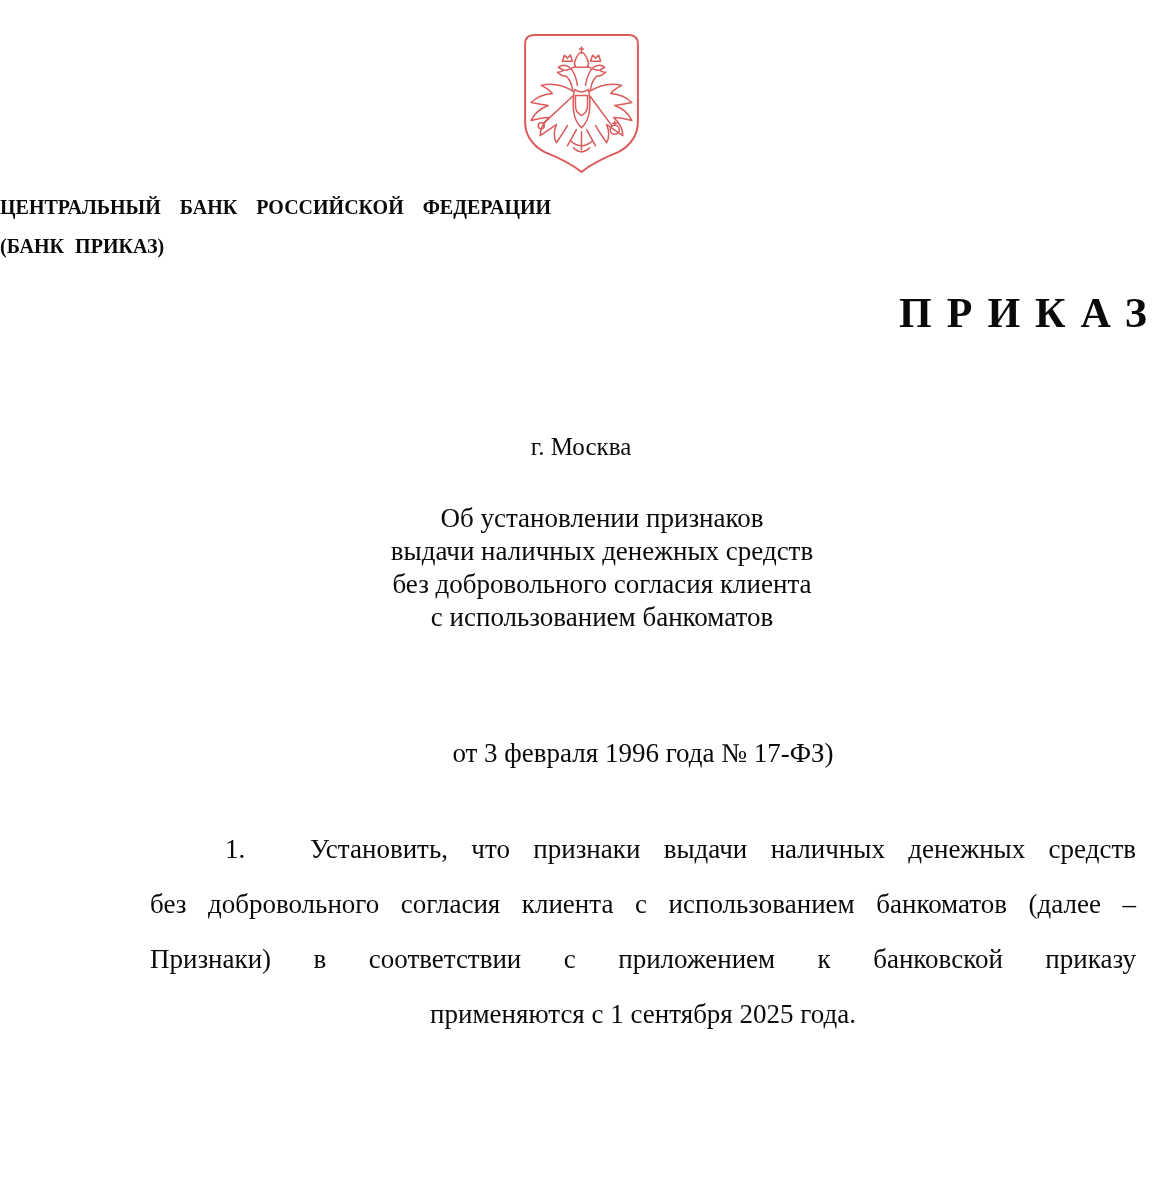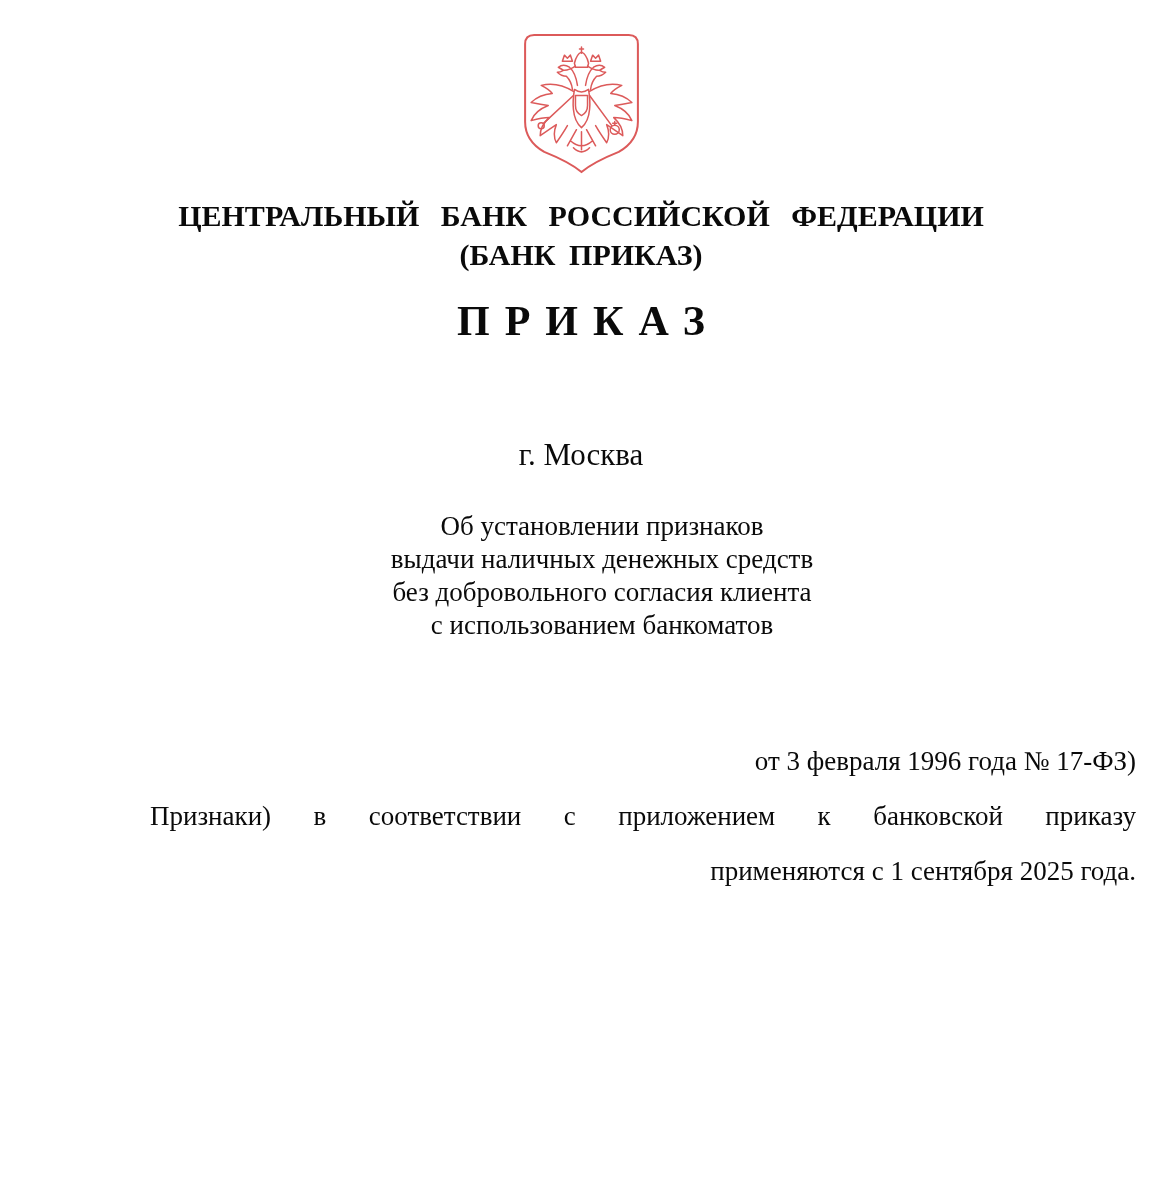--- a/index.html
+++ b/index.html
@@ -15,39 +15,39 @@
     color:var(--ink);
   }
   .page{width:1162px;height:1200px;background:#ffffff;position:relative;}
 
   
   .emblem{width:121px;height:141px;margin:33px auto 0;}
   .frame{fill:none;stroke:var(--red);stroke-width:2;}
   .eagle path,.eagle circle{fill:none;stroke:var(--red);stroke-width:1.5;stroke-linecap:round;stroke-linejoin:round;}
 
   
-  .org{margin-top:22px;text-align:center;font-weight:bold;font-size:30px;line-height:39px;}
+  .org{margin-top:14px;font-weight:bold;font-size:20px;line-height:39px;}
   .org-l1{word-spacing:14px;}
   .org-l2{word-spacing:6px;}
 
   
   .doc-title{
-    margin-top:24px;text-align:center;
+    margin-top:24px;text-align:right;
     font-weight:bold;font-size:42px;line-height:46px;letter-spacing:15px;text-indent:15px;
   }
 
   
-  .place{margin-top:96px;text-align:center;font-size:31px;line-height:30px;}
+  .place{margin-top:96px;text-align:center;font-size:25px;line-height:30px;}
 
   
   .subject{margin-top:40px;text-align:center;font-size:27px;line-height:33px;transform:translateX(21px);}
 
   
   .bodytext{margin-top:92px;margin-left:150px;width:986px;font-size:27px;}
-  .bline{line-height:55px;text-align:right;}
+  .bline{line-height:55px;text-align:center;}
   .just{text-align:justify;text-align-last:justify;}
   .indent{padding-left:73px;}
   .item-first{padding-left:75px;margin-top:41px;}
   .marker{display:inline-block;width:85px;}
 </style>
 </head>
 <body>
 
 <div class="page">
 
@@ -87,17 +87,21 @@
   <div class="subject">
     <div>Об установлении признаков</div>
     <div>выдачи наличных денежных средств</div>
     <div>без добровольного согласия клиента</div>
     <div>с использованием банкоматов</div>
   </div>
 
   <div class="bodytext">
     <div class="bline">от 3 февраля 1996 года № 17-ФЗ)</div>
 
+    <div class="bline just item-first">
+      <span class="marker">1.</span><span>Установить, что признаки выдачи наличных денежных средств</span>
+    </div>
+    <div class="bline just">без добровольного согласия клиента с использованием банкоматов (далее –</div>
     <div class="bline just">Признаки) в соответствии с приложением к банковской приказу</div>
     <div class="bline">применяются с 1 сентября 2025 года.</div>
   </div>
 
 </div>
 
 </body></html>

